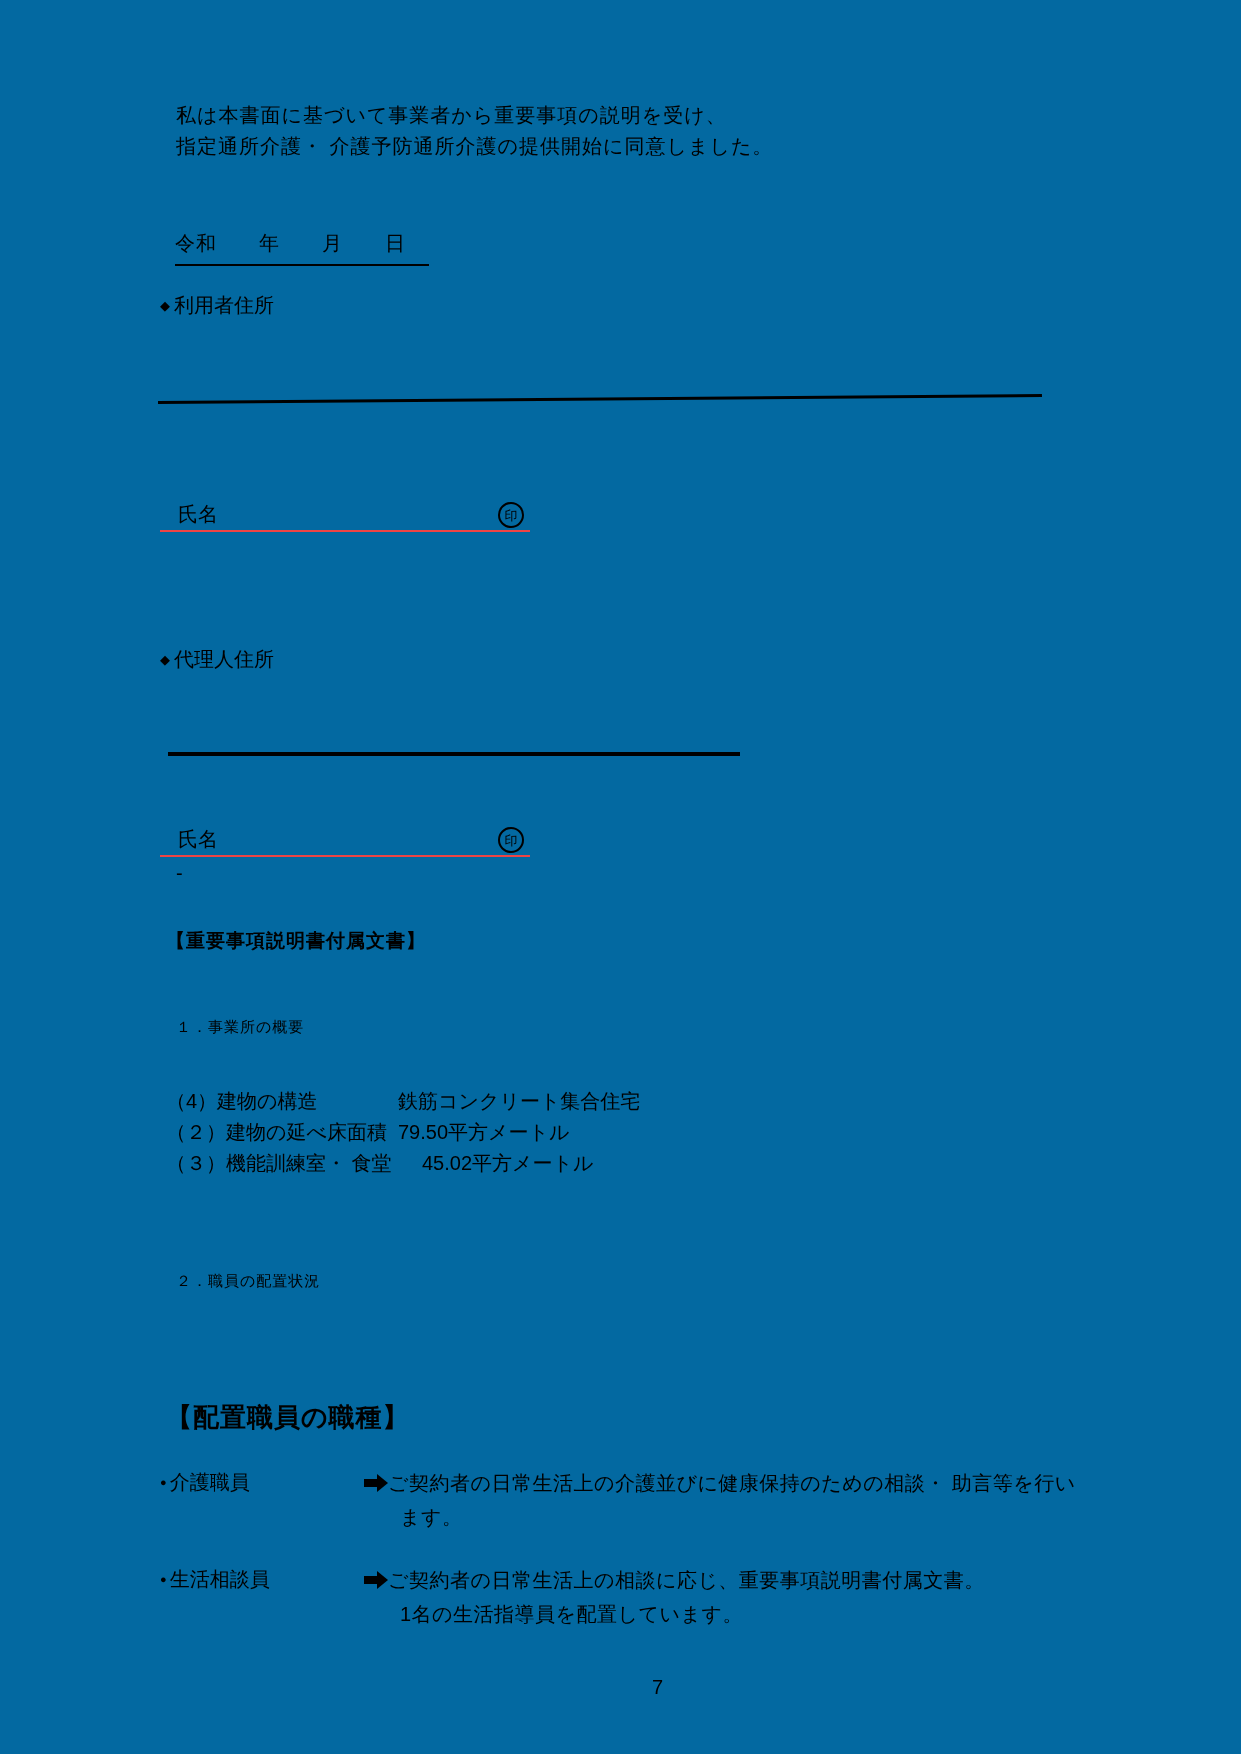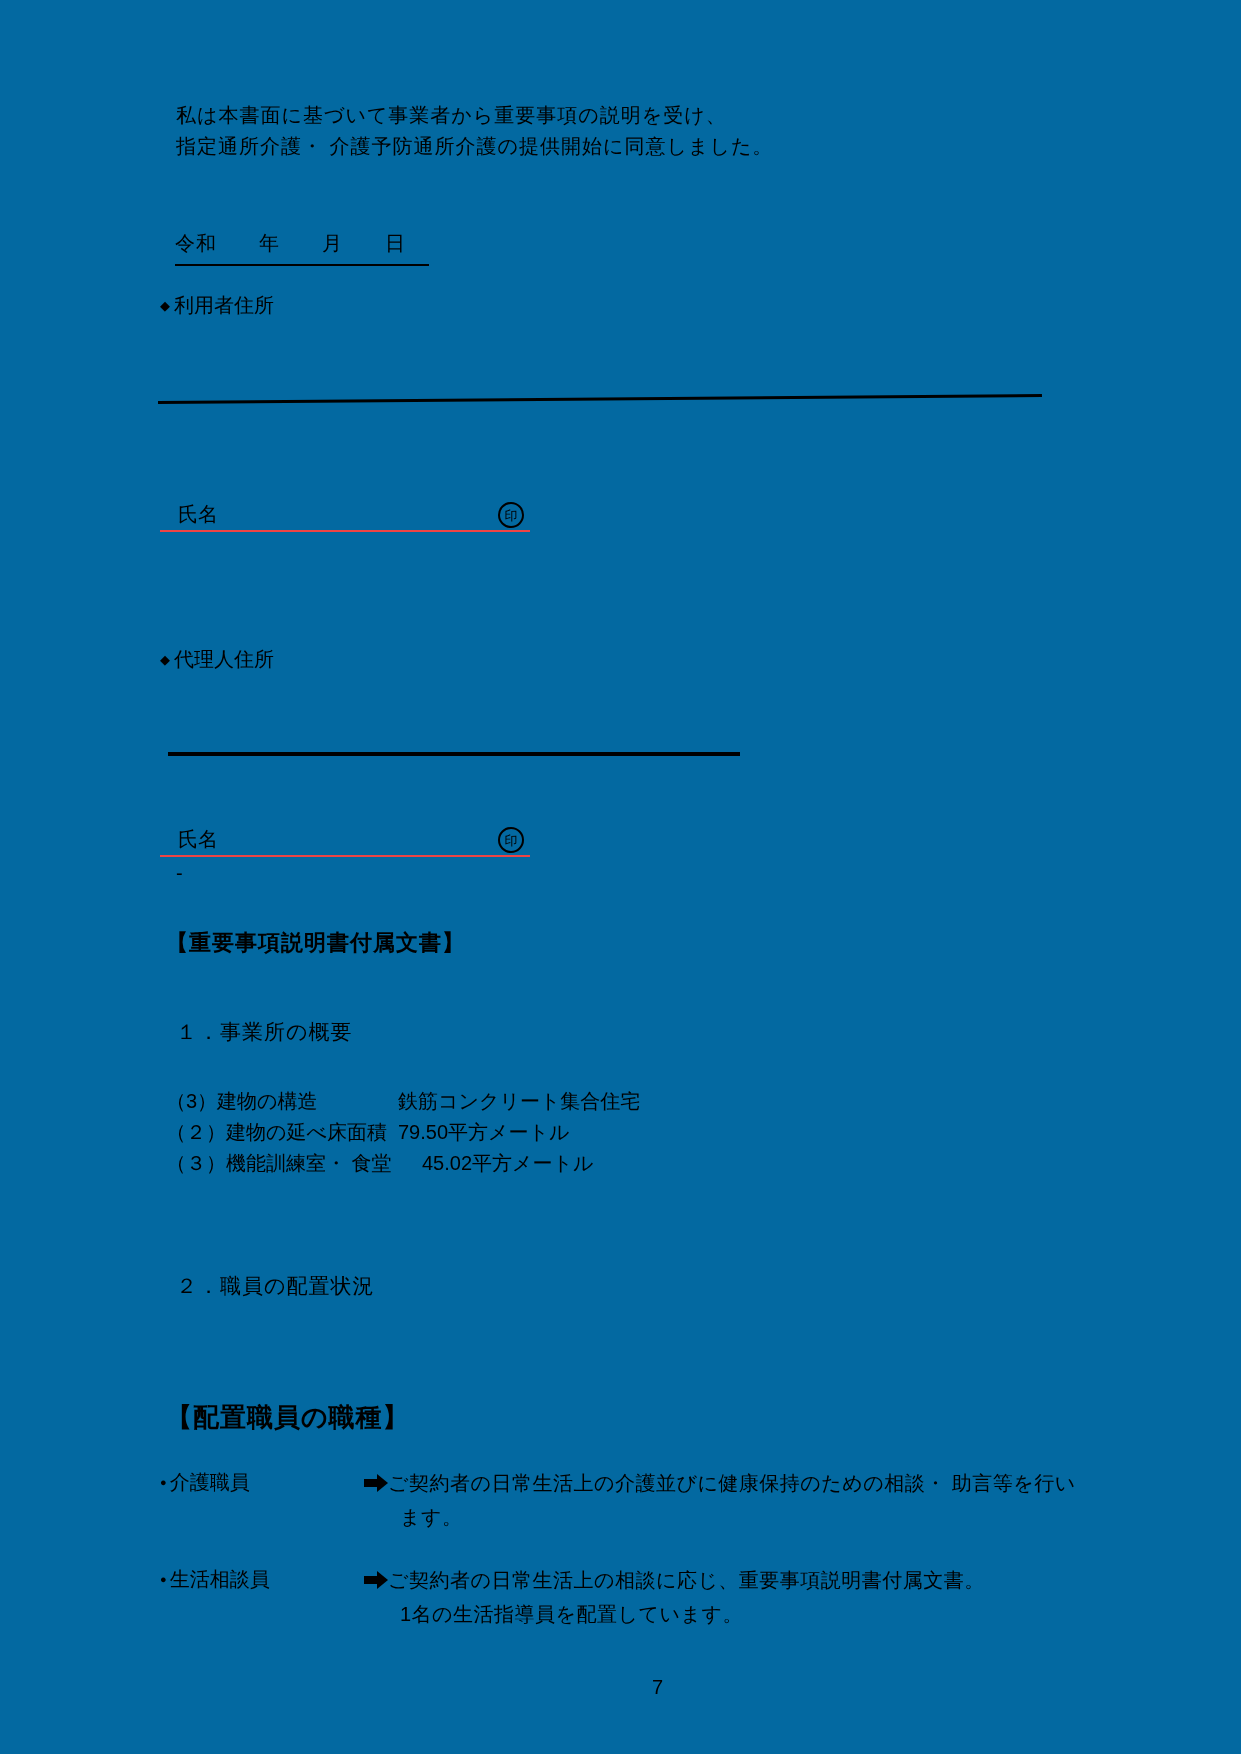--- a/index.html
+++ b/index.html
@@ -41,23 +41,23 @@
   }
   .name-user { left:160px; top:498px; }
   .name-agent { left:160px; top:823px; }
   .seal {
     width:26px; height:26px;
     border:2px solid #000; border-radius:50%;
     display:flex; align-items:center; justify-content:center;
     font-size:13px; line-height:1;
   }
   .dash { left:176px; top:862px; }
-  .title-bold { font-weight:bold; font-size:22px; letter-spacing:1px; }
+  .title-bold { font-weight:bold; font-size:19px; letter-spacing:1px; }
   .attach-title { left:166px; top:928px; }
-  .sec-heading { font-size:21px; letter-spacing:1px; }
+  .sec-heading { font-size:15px; letter-spacing:1px; }
   .sec1-heading { left:176px; top:1018px; }
   .sec2-heading { left:176px; top:1272px; }
   .facility-items { left:166px; top:1086px; width:720px; }
   .facility-row { display:flex; line-height:31px; }
   .facility-label { width:232px; flex:0 0 232px; }
   .facility-row:nth-child(3) .facility-value { padding-left:24px; }
   .staff-heading { left:166px; top:1400px; font-size:26px; }
   .staff-item { width:1010px; display:flex; align-items:flex-start; }
   .staff-item-1 { left:160px; top:1466px; }
   .staff-item-2 { left:160px; top:1563px; }
@@ -115,21 +115,21 @@
   </div>
 
   <div class="abs dash">-</div>
 
   <div class="abs title-bold attach-title">【重要事項説明書付属文書】</div>
 
   <div class="abs sec-heading sec1-heading">１．事業所の概要</div>
 
   <div class="abs facility-items">
     <div class="facility-row">
-      <span class="facility-label">（3）建物の構造</span>
+      <span class="facility-label">（4）建物の構造</span>
       <span class="facility-value">鉄筋コンクリート集合住宅</span>
     </div>
     <div class="facility-row">
       <span class="facility-label">（２）建物の延べ床面積</span>
       <span class="facility-value">79.50平方メートル</span>
     </div>
     <div class="facility-row">
       <span class="facility-label">（３）機能訓練室・ 食堂</span>
       <span class="facility-value">45.02平方メートル</span>
     </div>

